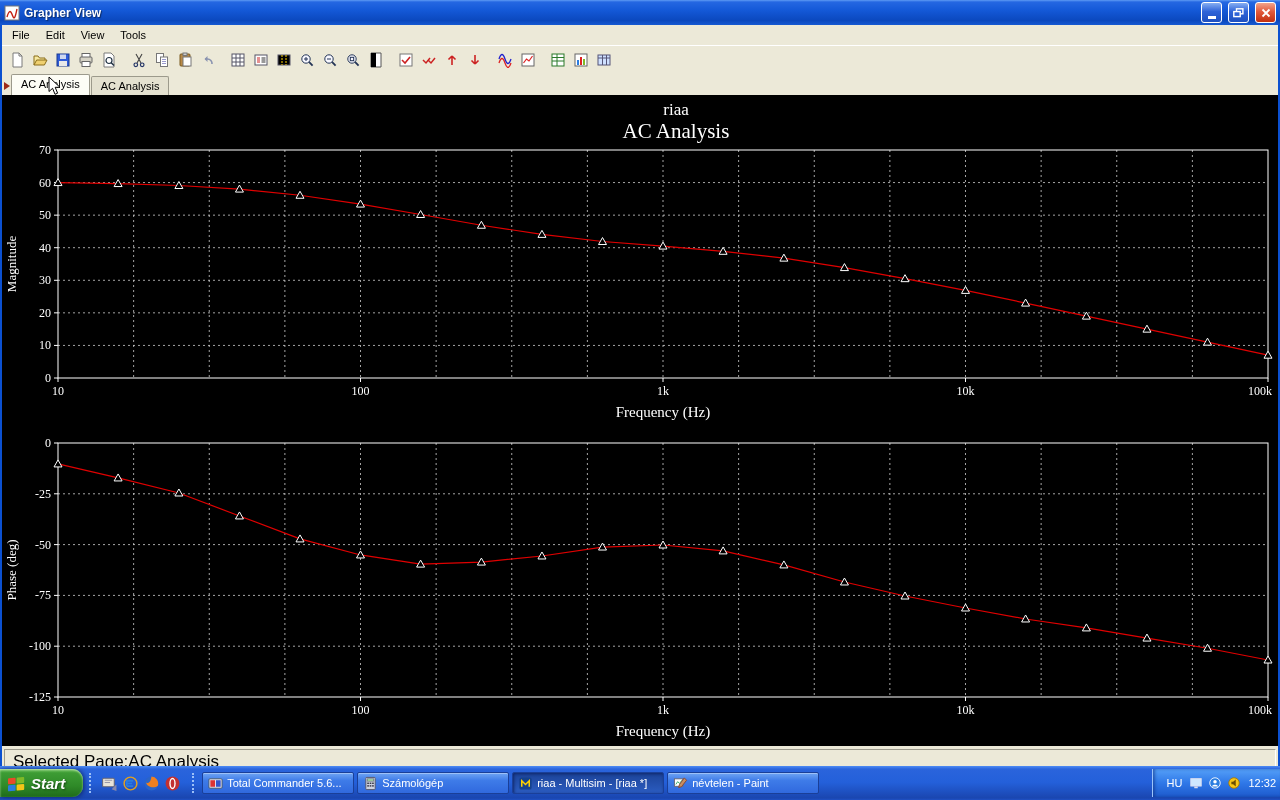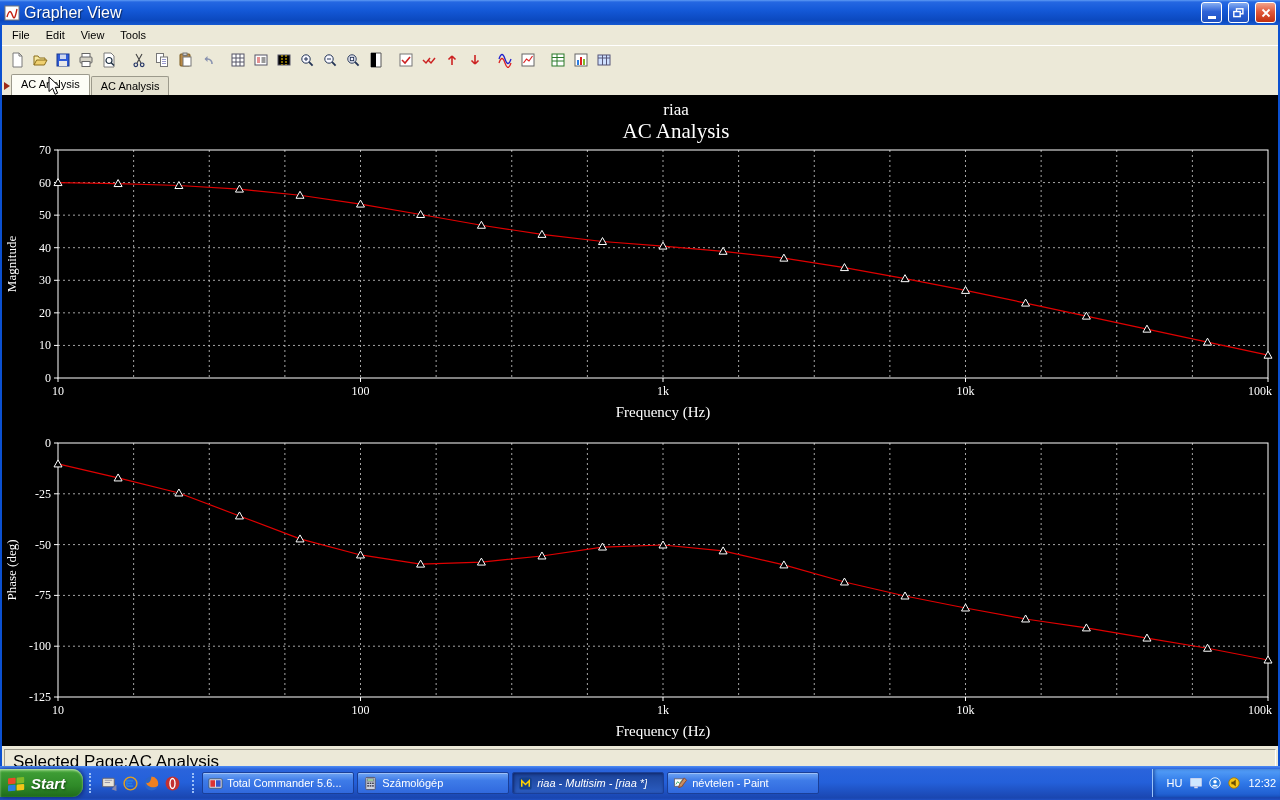--- a/index.html
+++ b/index.html
@@ -4,21 +4,21 @@
 <style>
   * { box-sizing: border-box; margin: 0; padding: 0; }
   html,body { width:1280px; height:800px; overflow:hidden; }
   body { font-family:"Liberation Sans", sans-serif; background:#000; }
   .screen { position:relative; width:1280px; height:800px; background:#ECE9D8; }
 
   
   .titlebar { height:25px; display:flex; align-items:center; gap:4px; padding:0 4px;
     background:linear-gradient(180deg,#5E9BF4 0%,#2467E2 8%,#1459D8 40%,#0B48BE 82%,#1659D2 100%); }
   .titlebar .app-icon { width:16px; height:16px; flex:0 0 auto; }
-  .title-text { color:#fff; font-weight:normal; font-size:16px; text-shadow:1px 1px 1px #0a2a66; flex:1; }
+  .title-text { color:#fff; font-weight:bold; font-size:12px; text-shadow:1px 1px 1px #0a2a66; flex:1; }
   .tb-btn { width:21px; height:21px; border-radius:3px; border:1px solid #fff; margin-left:2px;
     display:flex; align-items:center; justify-content:center; }
   .tb-btn.blue { background:linear-gradient(#86AEF2,#2E63D8 45%,#1D4FC0); }
   .tb-btn.red  { background:linear-gradient(#F2A48C,#E25A3C 45%,#C23010); }
   .min-glyph { width:8px; height:3px; background:#fff; margin-top:9px; }
 
   
   .win-body { height:747px; display:flex; flex-direction:column;
     border-left:2px solid #0B50D0; border-right:2px solid #0B50D0; border-bottom:2px solid #0B50D0;
     background:#ECE9D8;justify-content:space-between; }
@@ -66,21 +66,21 @@
     background:linear-gradient(180deg,#71C45F 0%,#3D9C34 14%,#2F8A28 60%,#1F6B1B 100%);
     box-shadow:inset 0 1px 2px #b8e0a8, 2px 0 4px rgba(0,0,30,.45); }
   .start-btn .start-label { color:#fff; font-style:italic; font-weight:bold; font-size:15px; text-shadow:1px 1px 2px #174a14; }
   .grip { width:4px; height:20px; border-left:2px dotted #9CC0F8; margin:0 3px 0 6px; }
   .quick-launch { display:flex; align-items:center; gap:4px; padding:0 5px; }
   .ql-icon { width:17px; height:17px; }
   .task-buttons { display:flex; gap:3px; padding:0 3px; }
   .taskbtn { width:152px; height:22px; border-radius:2px; border:1px solid #1A3F98; display:flex; align-items:center;
     gap:4px; padding:0 5px; color:#fff; font-size:11px; white-space:nowrap;
     background:linear-gradient(180deg,#6FA5F4,#3E7BE8 38%,#3069DE); box-shadow:inset 0 1px 0 #9DC1F8; }
-  .taskbtn.active { background:linear-gradient(180deg,#1C4398,#2B5CC0); box-shadow:inset 1px 1px 3px #10276A;font-style:italic; }
+  .taskbtn.active { background:linear-gradient(180deg,#1C4398,#2B5CC0); box-shadow:inset 1px 1px 3px #10276A; }
   .taskbtn .appicon { width:15px; height:15px; flex:0 0 auto; }
   .taskbtn .lbl { overflow:hidden; text-overflow:ellipsis; }
   .tb-spacer { flex:1; }
   .tray { height:28px; display:flex; align-items:center; gap:7px; padding:0 4px 0 14px; color:#fff; font-size:11px;
     background:linear-gradient(180deg,#55A0F8 0%,#2F78E8 50%,#1D5ACC 100%); border-left:1px solid #9CC4FA;
     box-shadow:inset 2px 0 3px rgba(10,40,120,.5); }
   .tray-icon { width:14px; height:14px; }
 
   .mouse-cursor { position:absolute; left:48px; top:76px; z-index:99; }
 </style>

